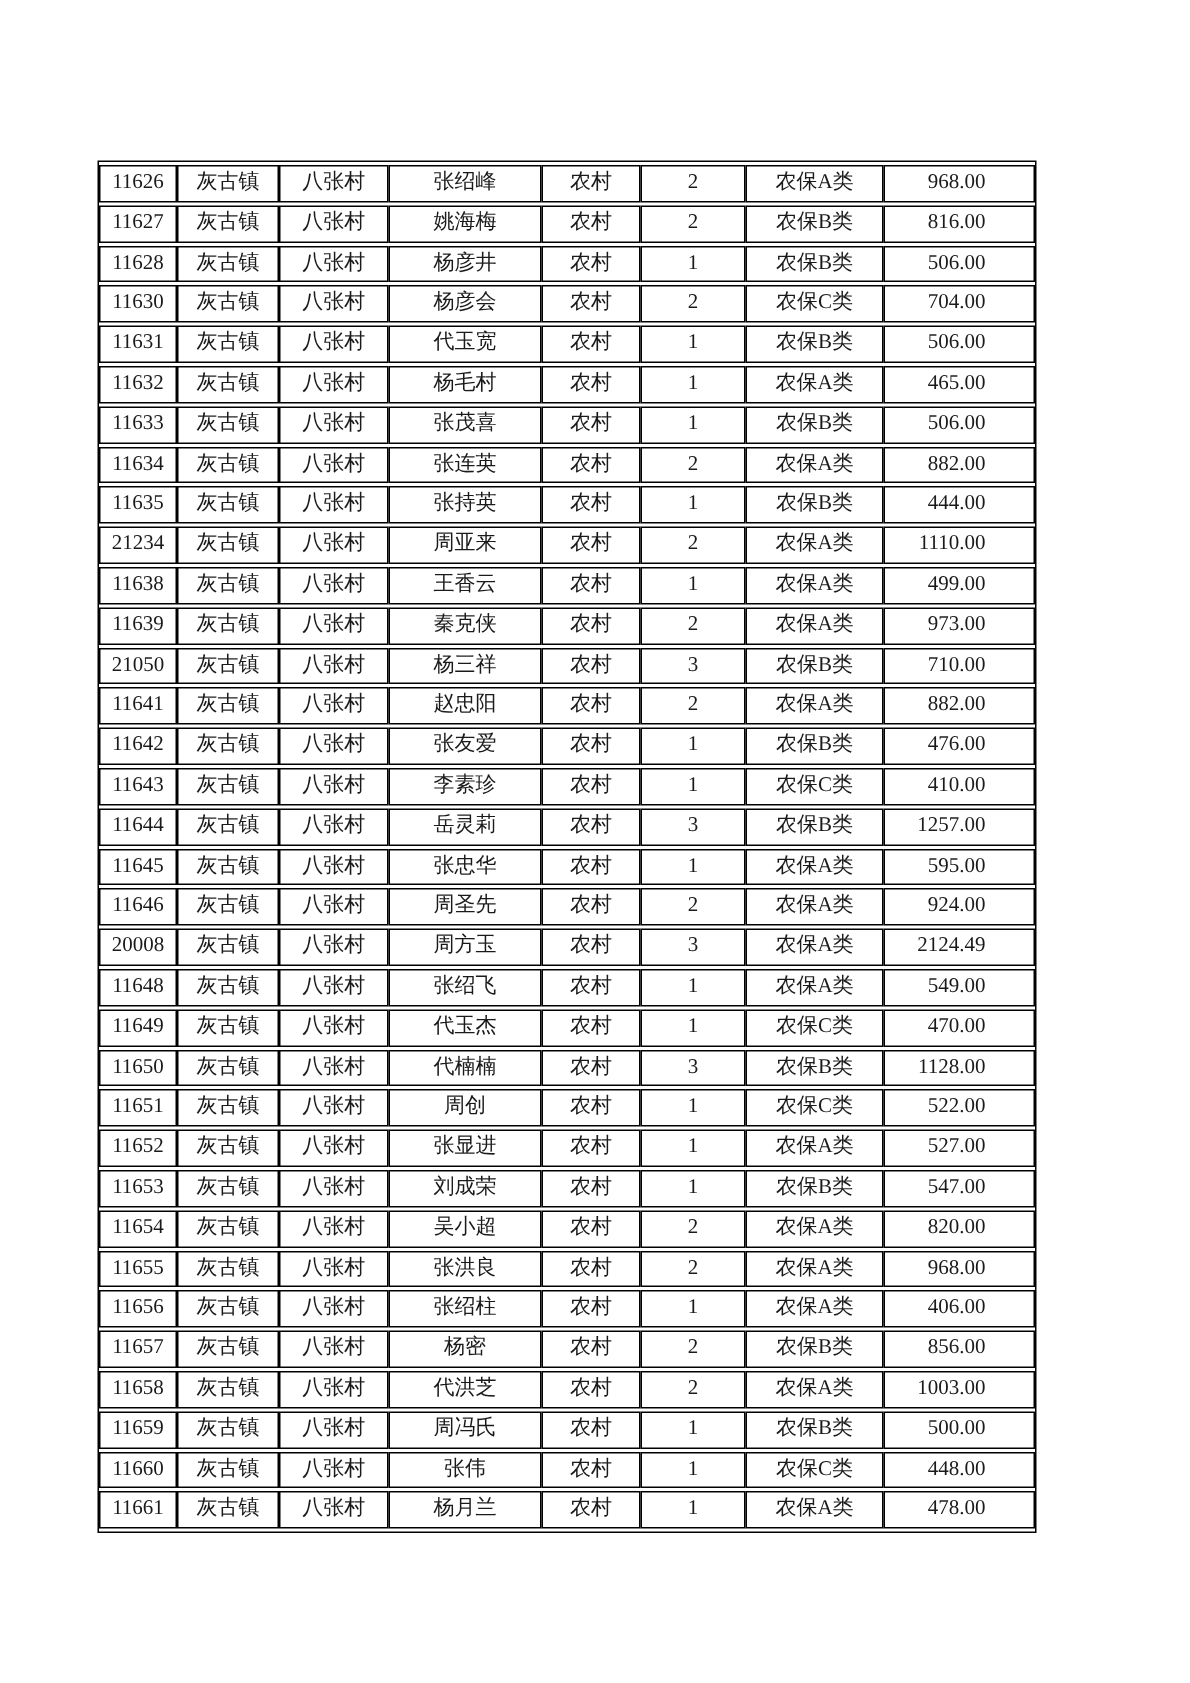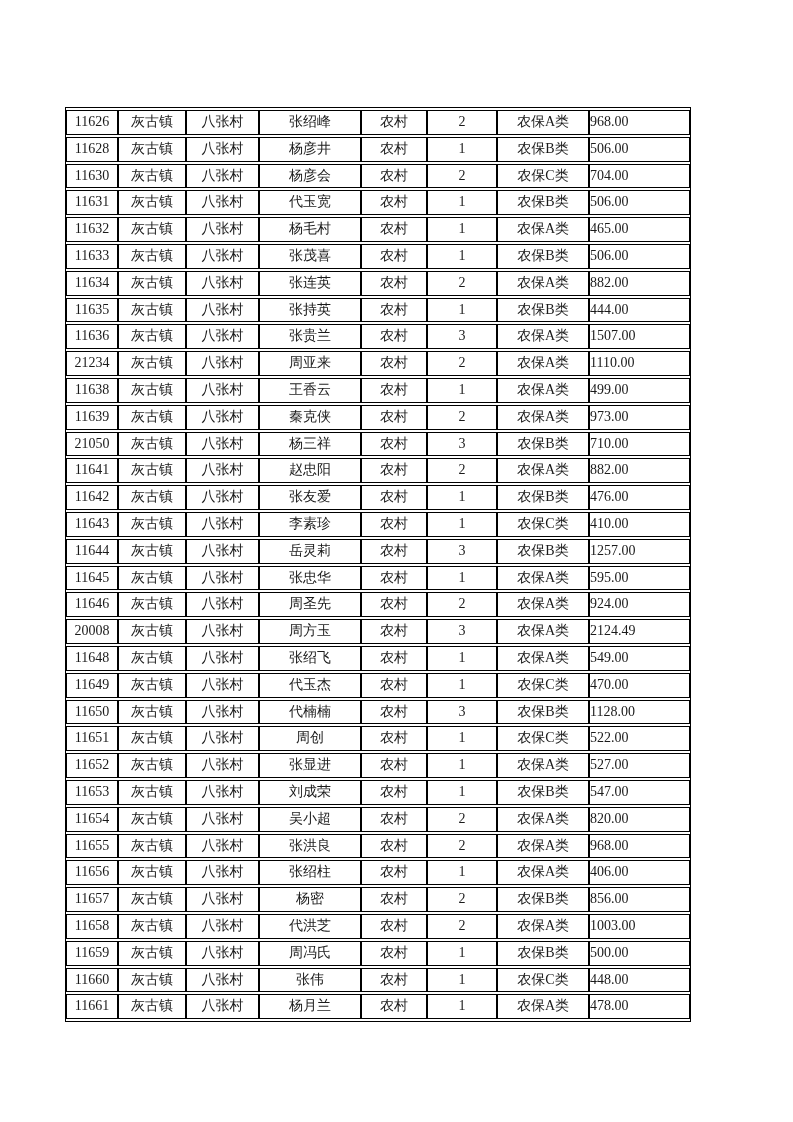--- a/index.html
+++ b/index.html
@@ -33,22 +33,22 @@
     padding: 0;
     text-align: center;
     vertical-align: middle;
     font-size: 14px;
     color: #1a1a1a;
     white-space: nowrap;
     overflow: hidden;
     line-height: 22.8px;
   }
   table.data-table td.amount {
-    text-align: left;
-    padding-right: 18px;
+    text-align: right;
+    padding-right: 32px;
     font-family: Liberation Serif, serif;
   }
 </style>
 </head>
 <body>
 
 <div class="page">
   <table class="data-table">
     <colgroup>
       <col style="width:52px">
@@ -65,20 +65,30 @@
           <td>11626</td>
           <td>灰古镇</td>
           <td>八张村</td>
           <td>张绍峰</td>
           <td>农村</td>
           <td>2</td>
           <td>农保A类</td>
           <td class="amount">968.00</td>
         </tr>
         <tr>
+          <td>11627</td>
+          <td>灰古镇</td>
+          <td>八张村</td>
+          <td>姚海梅</td>
+          <td>农村</td>
+          <td>2</td>
+          <td>农保B类</td>
+          <td class="amount">816.00</td>
+        </tr>
+        <tr>
           <td>11628</td>
           <td>灰古镇</td>
           <td>八张村</td>
           <td>杨彦井</td>
           <td>农村</td>
           <td>1</td>
           <td>农保B类</td>
           <td class="amount">506.00</td>
         </tr>
         <tr>
@@ -133,30 +143,20 @@
         </tr>
         <tr>
           <td>11635</td>
           <td>灰古镇</td>
           <td>八张村</td>
           <td>张持英</td>
           <td>农村</td>
           <td>1</td>
           <td>农保B类</td>
           <td class="amount">444.00</td>
-        </tr>
-        <tr>
-          <td>11636</td>
-          <td>灰古镇</td>
-          <td>八张村</td>
-          <td>张贵兰</td>
-          <td>农村</td>
-          <td>3</td>
-          <td>农保A类</td>
-          <td class="amount">1507.00</td>
         </tr>
         <tr>
           <td>21234</td>
           <td>灰古镇</td>
           <td>八张村</td>
           <td>周亚来</td>
           <td>农村</td>
           <td>2</td>
           <td>农保A类</td>
           <td class="amount">1110.00</td>

